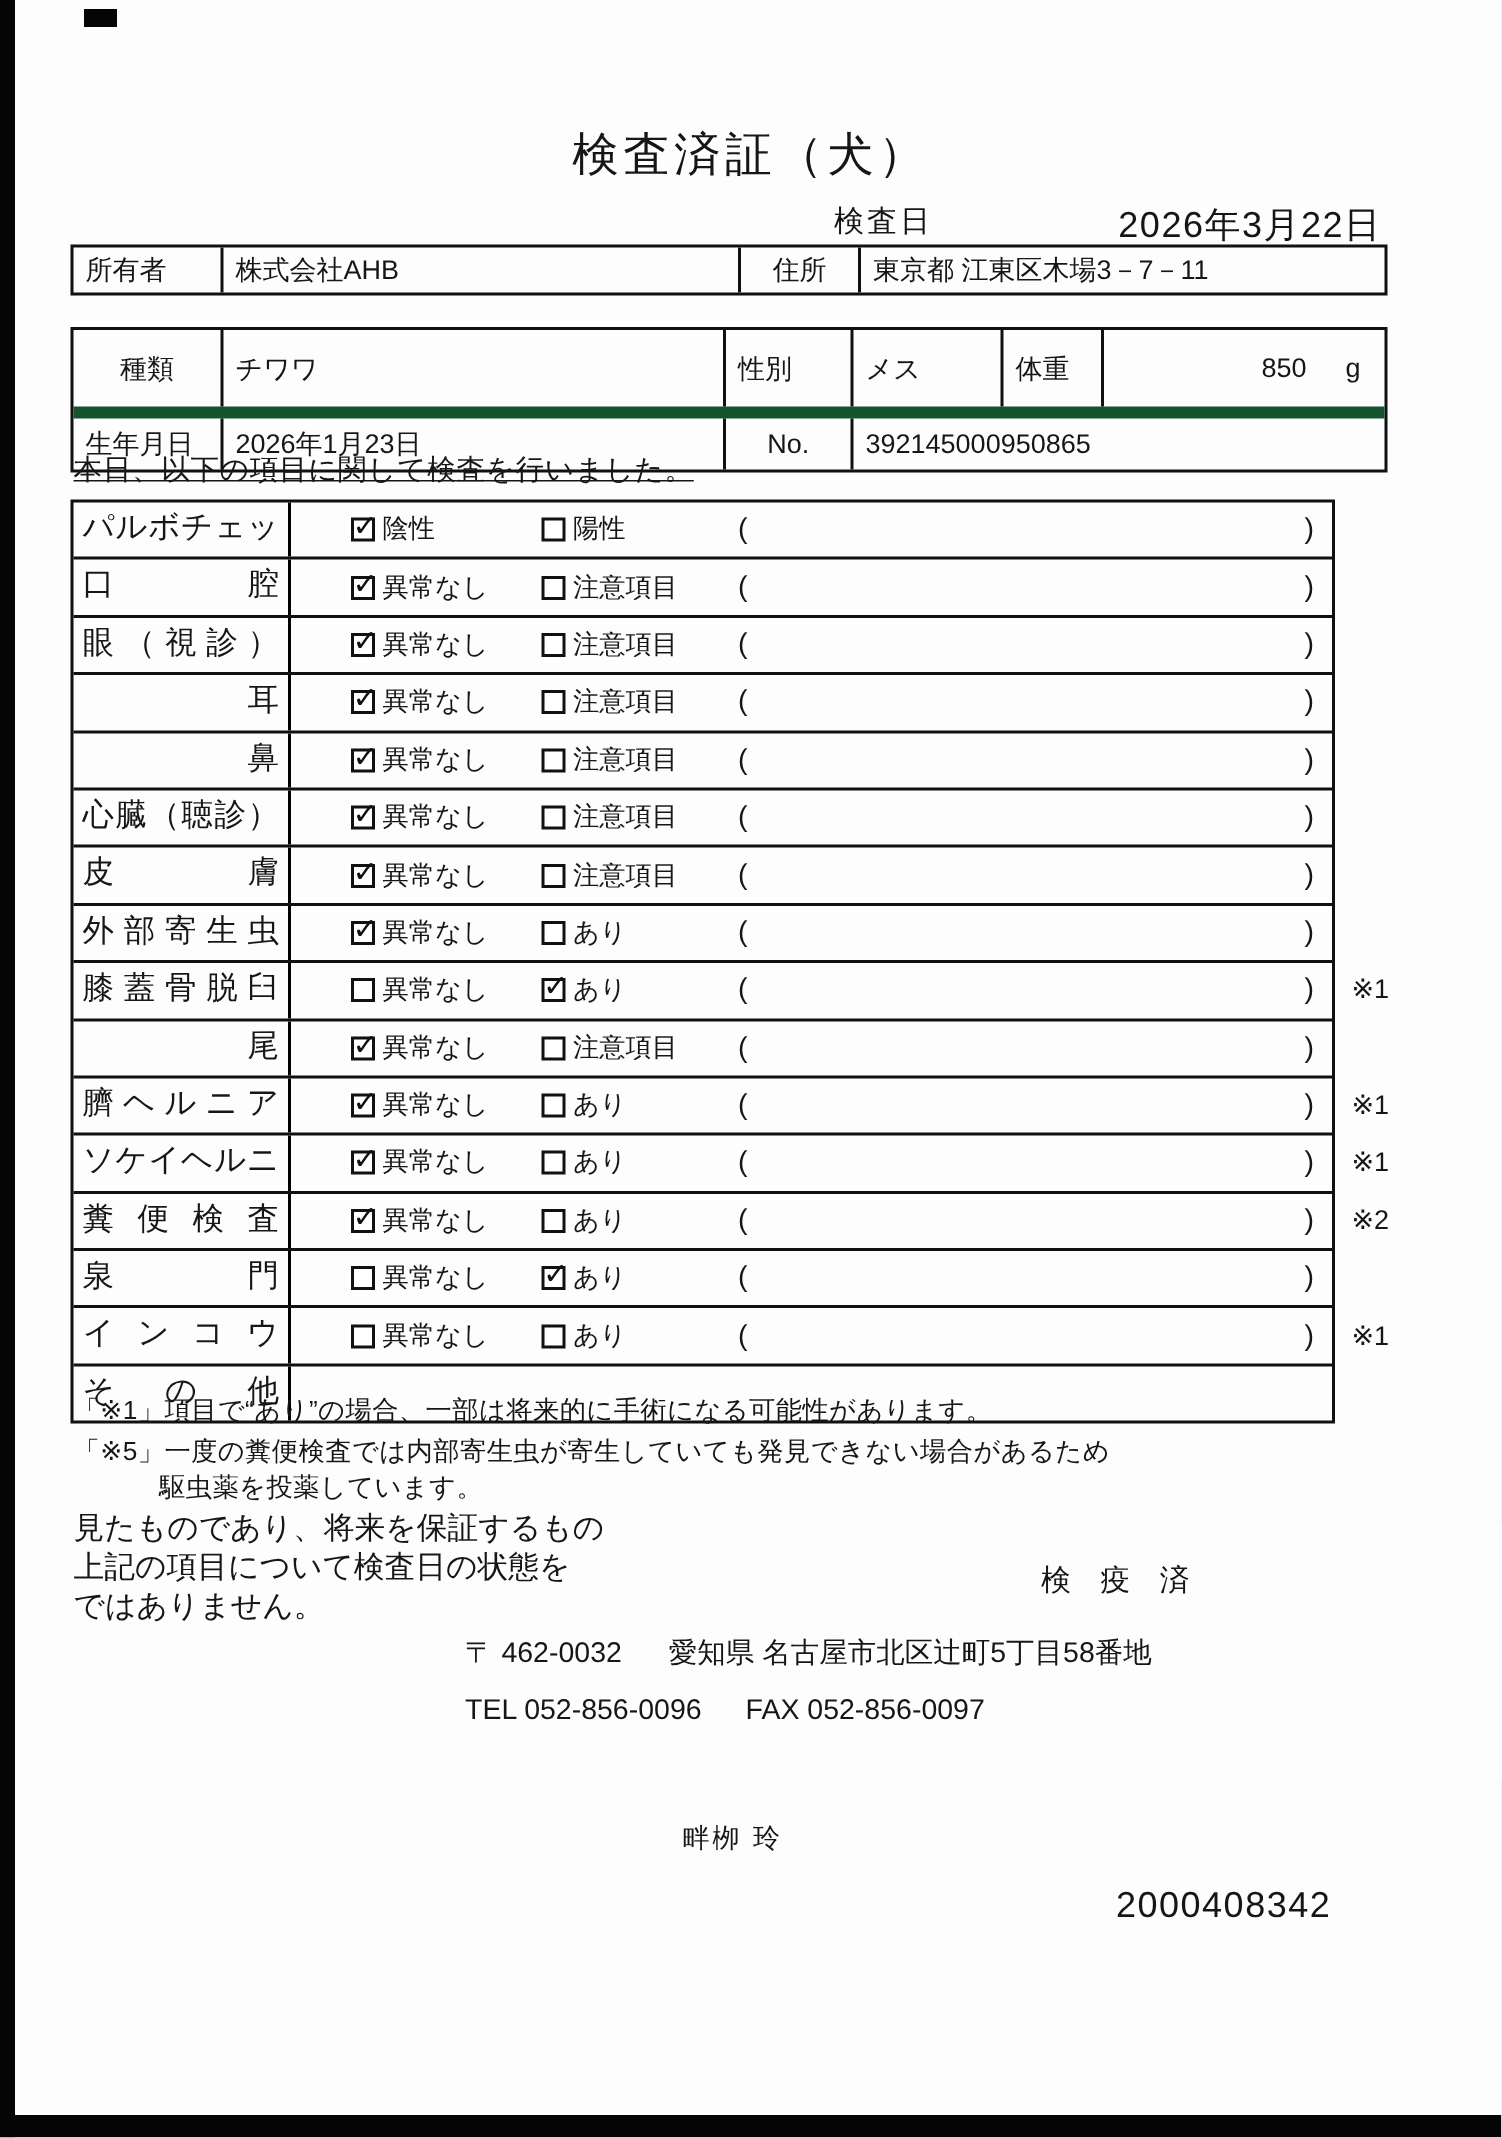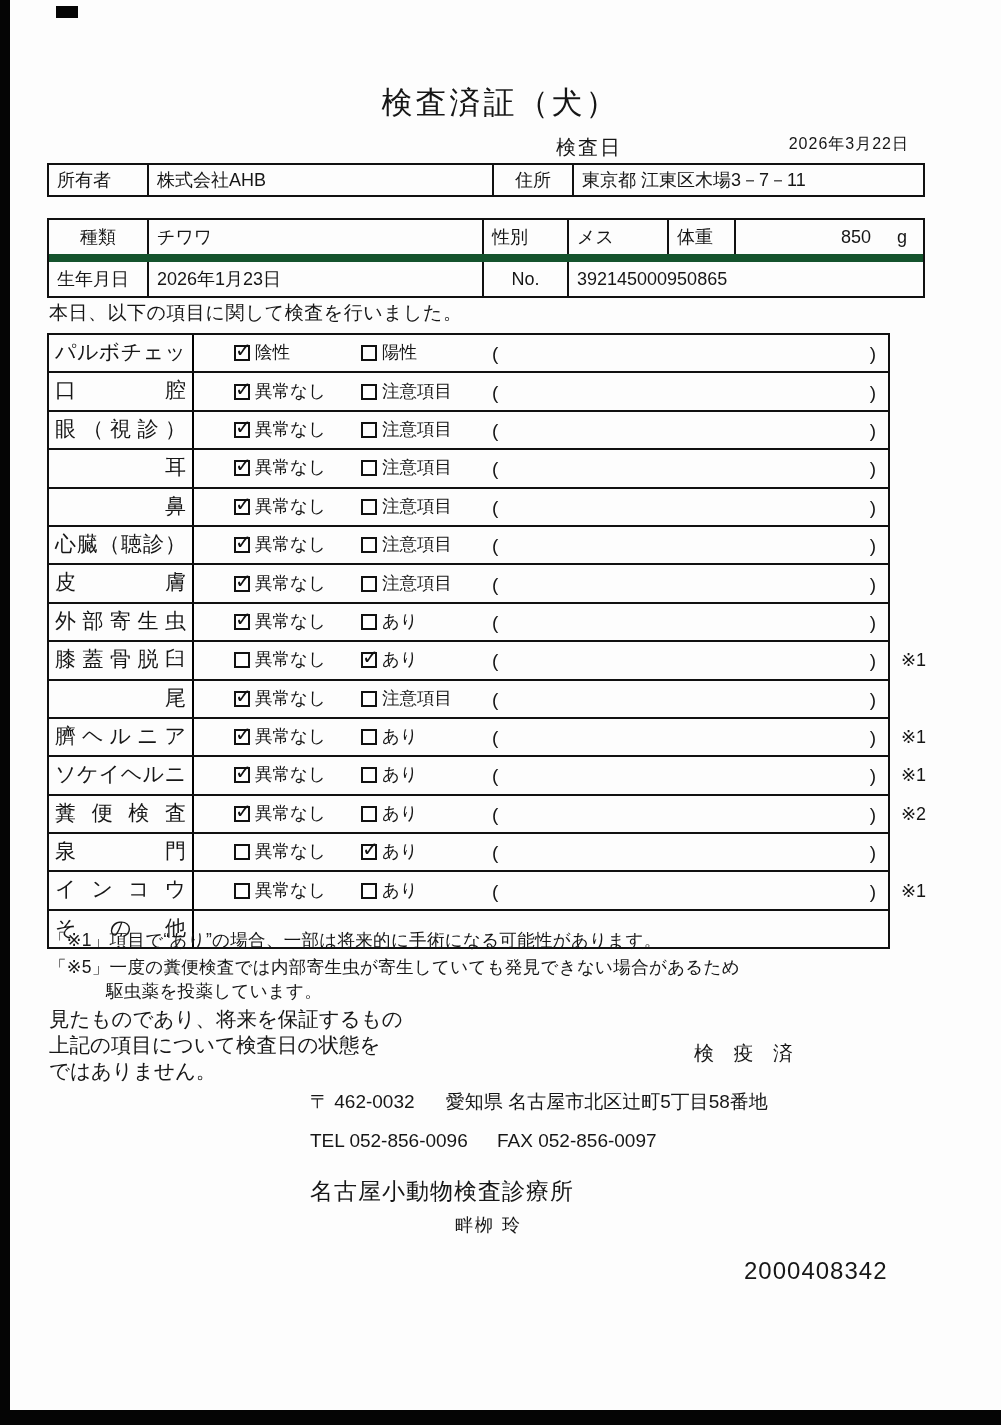--- a/index.html
+++ b/index.html
@@ -11,38 +11,38 @@
   }
   
   .edge-left  { position:absolute; left:0; top:0; width:10px; height:100%; background:#050505; }
   .edge-bottom{ position:absolute; left:0; bottom:0; width:100%; height:15px; background:#050505; }
   .mark-tl    { position:absolute; left:56px; top:6px; width:22px; height:12px; background:#050505; }
 
   .title { position:absolute; top:82px; left:0; width:100%; text-align:center;
            font-size:31px; letter-spacing:3px; }
 
   .examdate-label { position:absolute; top:134px; left:556px; font-size:20px; letter-spacing:2px; }
-  .examdate-value { position:absolute; top:134px; right:92px; font-size:16px; letter-spacing:1px; }
+  .examdate-value { position:absolute; top:134px; right:80px; font-size:24px; letter-spacing:1px; }
 
   
   .info { position:absolute; left:47px; width:878px; border:2px solid #111; box-sizing:border-box; }
   .grid { display:grid; }
   .cell { border-left:2px solid #111; display:flex; align-items:center;
           padding:0 8px; font-size:18px; box-sizing:border-box; overflow:hidden; white-space:nowrap; }
   .cell.first { border-left:none; }
   .cell.center { justify-content:center; }
   .info1 { top:163px; height:34px; }
   .info1 .grid { grid-template-columns:98px 345px 80px 355px; height:100%; }
   .info2 { top:218px; }
-  .rowA { grid-template-columns:98px 335px 85px 100px 67px 1fr; height:34px; }
+  .rowA { grid-template-columns:98px 335px 85px 100px 67px 1fr; height:51px; }
   .rowB { grid-template-columns:98px 335px 85px 1fr; height:34px; border-top:8px solid #14532d; }
   .weightcell { justify-content:flex-end; padding-right:16px;padding-left:44px; }
   .weight-unit { margin-left:26px; }
 
-  .intro { position:absolute; left:49px; top:300px; font-size:19px; letter-spacing:0.5px; }
+  .intro { position:absolute; left:49px; top:300px; font-size:19px; letter-spacing:0.5px;text-decoration:underline; }
 
   
   .itable { position:absolute; left:47px; top:333px; width:843px; border:2px solid #111;
             box-sizing:border-box; }
   .irow { position:relative; height:36.4px; }
   .irow + .irow { border-top:2px solid #111; }
   .ilabel { position:absolute; left:0; top:0; bottom:0; width:145px;
             border-right:2px solid #000000; box-sizing:border-box;
             font-size:21px; line-height:34px; padding:0 6px;
             text-align:justify; text-align-last:justify; overflow:hidden; }
@@ -344,17 +344,16 @@
   <div class="addr-line">
     <span>〒 462-0032</span>
     <span class="sp">愛知県 名古屋市北区辻町5丁目58番地</span>
   </div>
 
   <div class="tel-line">
     <span>TEL 052-856-0096</span>
     <span class="sp">FAX 052-856-0097</span>
   </div>
 
-  <div class="clinic-name">名古屋小動物検査診療所</div>
   <div class="vet-name">畔栁 玲</div>
   <div class="serial">2000408342</div>
 
 </div>
 
 </body></html>

